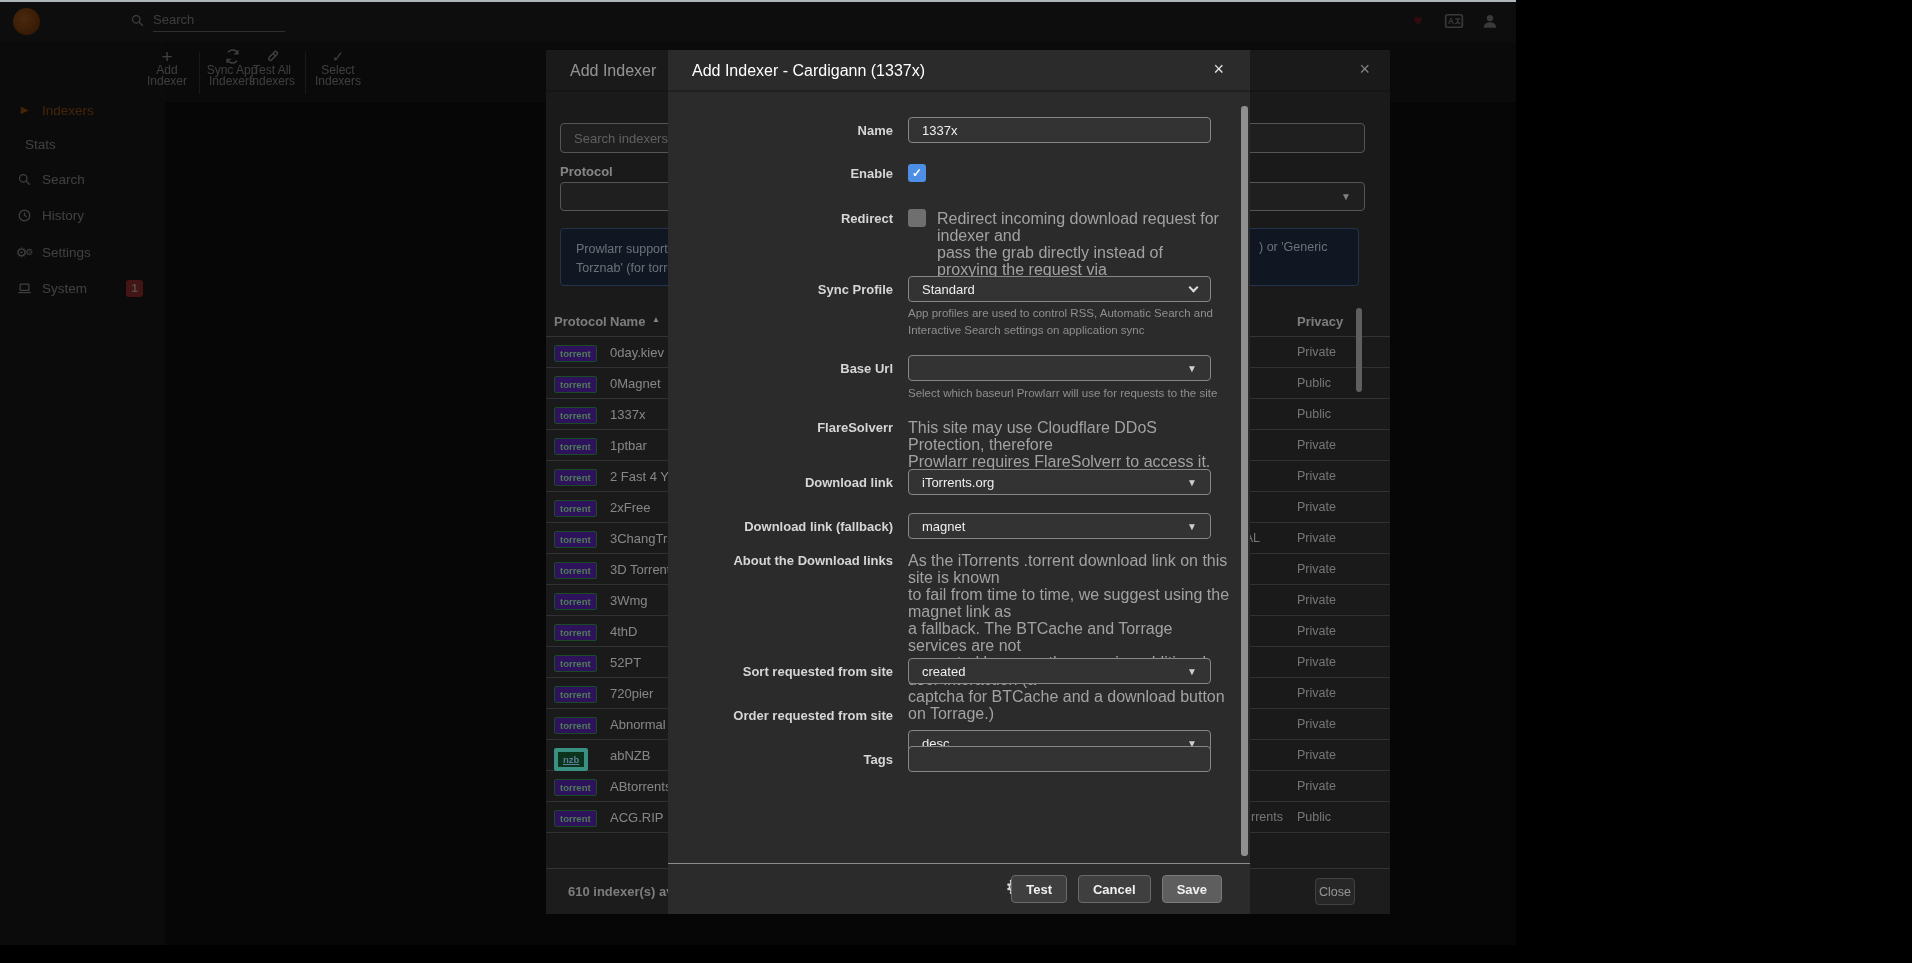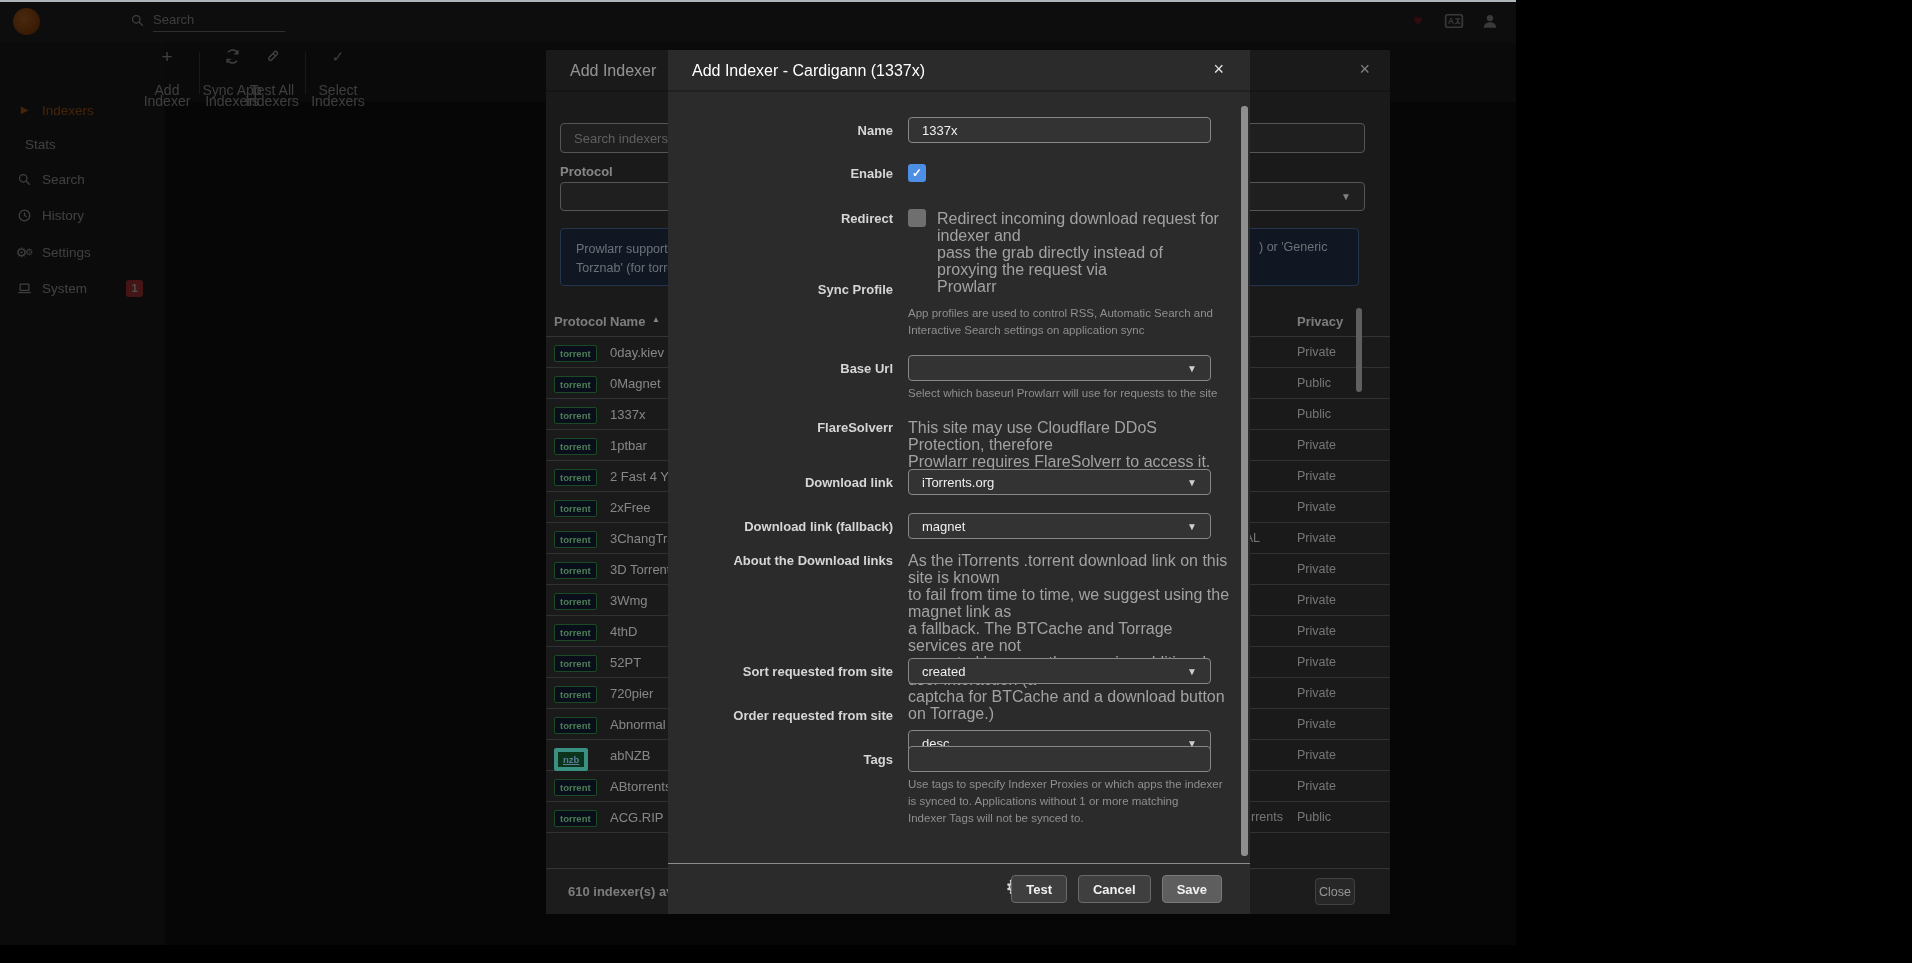--- a/index.html
+++ b/index.html
@@ -26,21 +26,21 @@
   .sb-item .sb-icon { width:15px; height:15px; margin-left:17px; margin-right:10px; display:flex; align-items:center; justify-content:center; flex:none; }
   .sb-item.sub { padding-left:25px; }
   .sb-item.active { color:#e0731d; }
   .sb-badge { margin-left:auto; margin-right:22px; background:#e04444; color:#fff; font-size:11px; font-weight:bold;
           min-width:17px; height:17px; border-radius:3px; display:flex; align-items:center; justify-content:center; }
 
   .content { position:absolute; top:42px; left:165px; right:0; bottom:0; background:#161616; }
   .toolbar { position:absolute; top:0; left:0; right:0; height:60px; background:#222; }
   .tb-btn { position:absolute; top:6px; width:66px; height:52px; color:#cfcfcf; text-align:center; cursor:pointer; }
   .tb-btn .tb-icon { width:17px; height:17px; margin:0 auto; display:flex; align-items:center; justify-content:center; }
-  .tb-btn .tb-label { font-size:14px; line-height:11px; white-space:pre-line; margin-top:20px; color:#c8c8c8; }
+  .tb-btn .tb-label { font-size:12px; line-height:11px; white-space:pre-line; margin-top:0; color:#c8c8c8; }
   .tb-sep { position:absolute; top:10px; width:1px; height:42px; background:#555; }
   .tb-caret { position:absolute; font-size:8px; color:#cfcfcf; top:28px; }
   .uni { line-height:1; }
 
   
   .overlayA { position:absolute; inset:0; background:rgba(0,0,0,0.50); z-index:1; }
   .overlayB { position:absolute; inset:0; background:rgba(0,0,0,0.38); z-index:3; }
 
   
   .back-modal { position:absolute; left:546px; top:50px; width:844px; height:864px; background:#2b2b2b; z-index:2; }
@@ -59,21 +59,21 @@
   .bm-info .ileft { position:absolute; left:15px; top:11px; white-space:pre-line; line-height:19px; }
   .bm-info .iright { position:absolute; left:698px; top:11px; white-space:nowrap; }
   .bm-table { position:absolute; left:0; top:256px; width:844px; }
   .bm-thead { position:relative; height:31px; border-bottom:1px solid #555; font-weight:bold; color:#c9c9c9; font-size:13px; }
   .bm-thead .h-protocol { position:absolute; left:8px; top:8px; }
   .bm-thead .h-name { position:absolute; left:64px; top:8px; }
   .bm-thead .h-sort { position:absolute; left:106px; top:9px; font-size:8px; color:#d8d8d8; }
   .bm-thead .h-privacy { position:absolute; left:751px; top:8px; }
   .bm-row { position:relative; height:31px; border-bottom:1px solid #4f4f4f; cursor:pointer; }
   .badge { position:absolute; left:8px; top:8px; font-size:9.5px; font-weight:bold; padding:2px 5px; border-radius:2px; }
-  .badge.torrent { background:#0f172a; border:1px solid #2a7a3b; color:#7ec98d; }
+  .badge.torrent { background:#4c1d95; border:1px solid #2a7a3b; color:#7ec98d; }
   .badge.nzb { background:#14532d; border:4px solid #5eead4; color:#8ecdf0;text-decoration:underline; }
   .r-name { position:absolute; left:64px; top:8px; font-size:13px; color:#d8d8d8; white-space:nowrap; }
   .r-privacy { position:absolute; left:751px; top:8px; font-size:12.5px; color:#bdbdbd; }
   .r-extra { position:absolute; top:8px; font-size:12.5px; color:#bdbdbd; white-space:nowrap; }
   .bm-scroll { position:absolute; left:810px; top:258px; width:6px; height:84px; background:#9a9a9a; border-radius:3px; }
   .bm-footer { position:absolute; left:0; right:0; bottom:0; height:46px; border-top:1px solid #555; background:#2e2e2e; }
   .bm-count { position:absolute; left:22px; top:15px; font-size:13px; font-weight:bold; color:#c8c8c8; }
   .bm-close-btn { position:absolute; right:35px; top:9px; width:40px; height:27px; background:#3f3f3f; border:1px solid #6a6a6a;
           border-radius:4px; color:#eee; font-size:12.5px; font-family:inherit; cursor:pointer; }
 
@@ -389,20 +389,24 @@
         <span>✓</span>
       </div>
 
       <div class="flabel" style="top:119px">Redirect</div>
       <div class="fcheck off" style="top:117px"></div>
       <div class="ftext" style="left:269px; top:118px; width:285px">Redirect incoming download request for indexer and
 pass the grab directly instead of proxying the request via
 Prowlarr</div>
 
       <div class="flabel" style="top:190px">Sync Profile</div>
+      <div class="fsel" style="top:184px">
+        <span class="val">Standard</span>
+        <span class="chev"></span>
+      </div>
       <div class="fhelp" style="top:213px; width:330px">App profiles are used to control RSS, Automatic Search and
 Interactive Search settings on application sync</div>
 
       <div class="flabel" style="top:269px">Base Url</div>
       <div class="fsel" style="top:263px">
         <span class="val"></span>
         <span class="caret">▼</span>
       </div>
       <div class="fhelp" style="top:293px; width:330px">Select which baseurl Prowlarr will use for requests to the site</div>
 
@@ -436,23 +440,20 @@
       </div>
 
       <div class="flabel" style="top:616px">Order requested from site</div>
       <div class="fsel" style="top:638px">
         <span class="val">desc</span>
         <span class="caret">▼</span>
       </div>
 
       <div class="flabel" style="top:660px">Tags</div>
       <input class="finput" style="top: 654px;" type="text" value="">
-      <div class="fhelp" style="top:684px; width:330px">Use tags to specify Indexer Proxies or which apps the indexer
-is synced to. Applications without 1 or more matching
-Indexer Tags will not be synced to.</div>
 
       <div class="fm-scroll"></div>
     </div>
     <div class="fm-footer">
       <span class="adv-gear">
         <span>⚙</span>
         <span class="gear-badge">×</span>
       </span>
       <div class="fm-buttons">
         <button class="fm-btn">Test</button>

